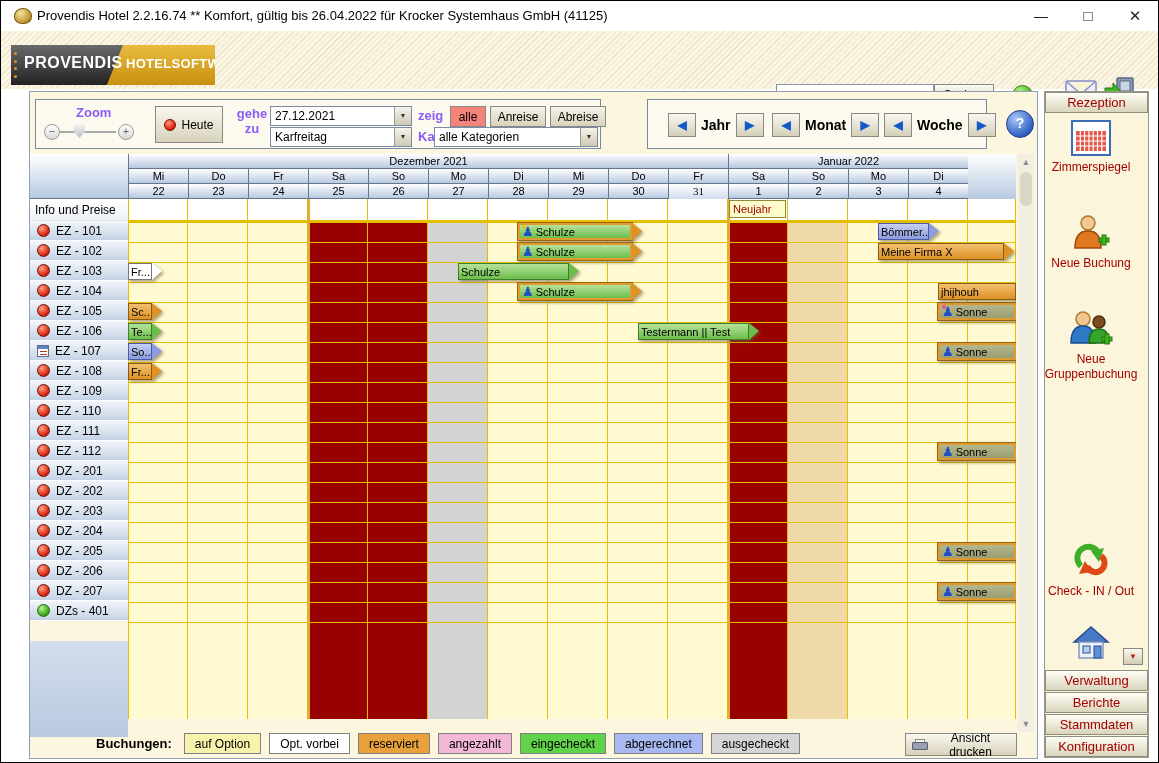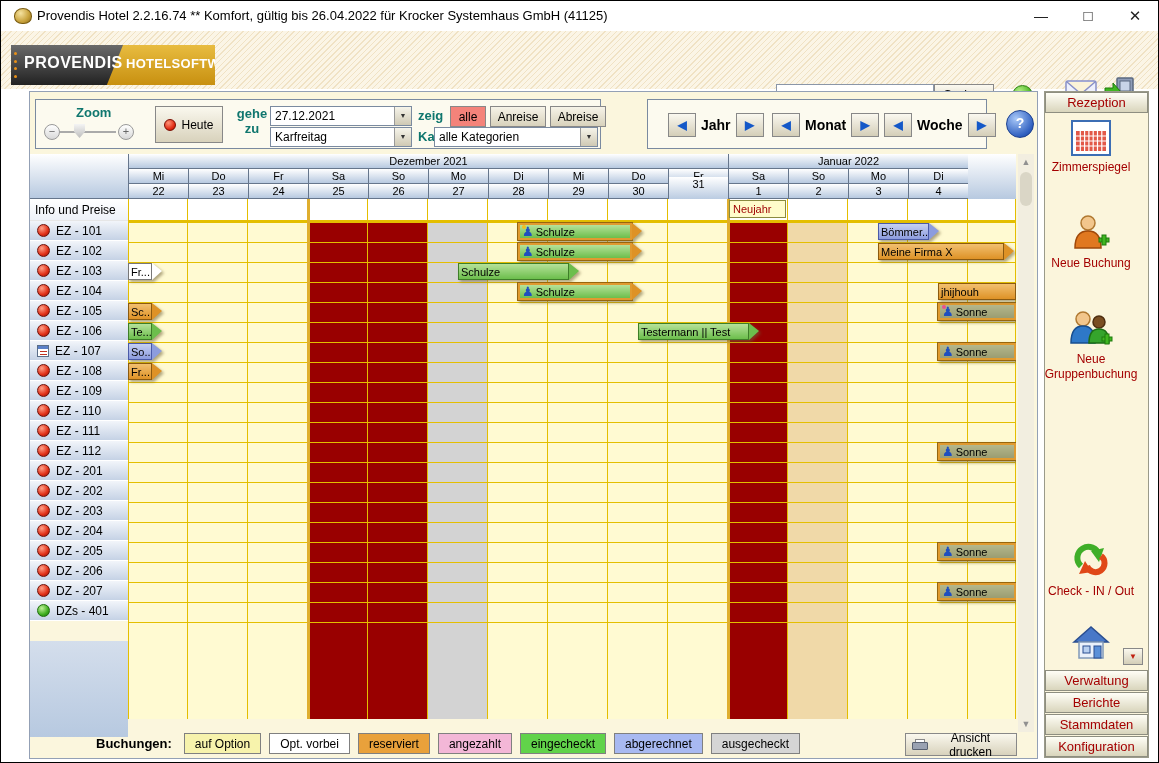--- a/index.html
+++ b/index.html
@@ -23,21 +23,21 @@
   #guest-label{position:absolute;left:733px;top:57px;font-size:13px;font-weight:bold;color:#157A15;}
   #guest-input{position:absolute;left:775px;top:53px;width:148px;height:20px;border:1px solid #8A96A8;background:#fff;font-size:12px;padding:0 4px;}
   #search-btn{position:absolute;left:933px;top:53px;width:60px;height:22px;background:linear-gradient(#FBF9F0,#D8D2BE);border:1px solid #888;font-size:12px;}
   #status-dot{position:absolute;left:1011px;top:54px;width:19px;height:19px;border-radius:50%;background:radial-gradient(circle at 35% 30%,#B8F088,#44B41E 65%,#2C7E10);border:1px solid #2C7E10;}
   .hb-icon{position:absolute;top:48px;}
   
   #main{position:absolute;left:28px;top:90px;width:1009px;height:668px;background:#FBF6DD;border:1px solid #93A0B5;box-sizing:border-box;}
   .tbox{position:absolute;background:#FCFAEF;border:1px solid #7A8AA0;box-sizing:border-box;}
   #tbox1{left:5px;top:7px;width:566px;height:50px;}
   #tbox2{left:617px;top:7px;width:340px;height:50px;}
-  .boldlab{font-weight:bold;font-size:13px;color:#0f766e;}
+  .boldlab{font-weight:bold;font-size:13px;color:#8b5cf6;}
   
   #zoom-label{position:absolute;left:40px;top:5px;}
   .zcirc{position:absolute;top:24px;width:14px;height:14px;border-radius:50%;border:1px solid #999;background:linear-gradient(#fff,#D8D8D8);text-align:center;line-height:12px;font-size:11px;color:#666;}
   #zoom-track{position:absolute;left:24px;top:31px;width:56px;height:2px;background:#AAA;}
   #zoom-handle{position:absolute;left:38px;top:24px;width:11px;height:14px;background:linear-gradient(#F4F4F4,#BEBEBE);clip-path:polygon(0 0,100% 0,100% 55%,50% 100%,0 55%);filter:drop-shadow(0 0 1px #777);}
   #today-btn{position:absolute;left:119px;top:6px;width:68px;height:37px;background:linear-gradient(#FAF8EE,#D8D2BC);border:1px solid #888;font-size:12px;display:flex;align-items:center;justify-content:center;gap:5px;}
   #today-btn .dot{width:10px;height:10px;border-radius:50%;background:radial-gradient(circle at 35% 30%,#FF9478,#E02810 65%,#8E0E00);border:1px solid #7C0C00;}
   #goto-label{position:absolute;left:200px;top:6px;width:32px;text-align:center;line-height:15px;}
   .select{position:absolute;height:20px;background:#fff;border:1px solid #7A8AA0;box-sizing:border-box;font-size:12px;display:flex;align-items:center;}
   .select .txt{flex:1;padding:0 4px;white-space:nowrap;overflow:hidden;}
@@ -305,21 +305,21 @@
           <div class="ncell" style="left: 240px; top: 30px; width: 60px; height: 15px; line-height: 14px;">26</div>
           <div class="dcell" style="left: 300px; top: 15px; width: 60px; height: 15px; line-height: 14px;">Mo</div>
           <div class="ncell" style="left: 300px; top: 30px; width: 60px; height: 15px; line-height: 14px;">27</div>
           <div class="dcell" style="left: 360px; top: 15px; width: 60px; height: 15px; line-height: 14px;">Di</div>
           <div class="ncell" style="left: 360px; top: 30px; width: 60px; height: 15px; line-height: 14px;">28</div>
           <div class="dcell" style="left: 420px; top: 15px; width: 60px; height: 15px; line-height: 14px;">Mi</div>
           <div class="ncell" style="left: 420px; top: 30px; width: 60px; height: 15px; line-height: 14px;">29</div>
           <div class="dcell" style="left: 480px; top: 15px; width: 60px; height: 15px; line-height: 14px;">Do</div>
           <div class="ncell" style="left: 480px; top: 30px; width: 60px; height: 15px; line-height: 14px;">30</div>
           <div class="dcell" style="left: 540px; top: 15px; width: 60px; height: 15px; line-height: 14px;">Fr</div>
-          <div class="ncell" style="left: 540px; top: 23px; width: 60px; height: 24px; line-height: 14px;">31</div>
+          <div class="ncell" style="left: 540px; top: 30px; width: 60px; height: 24px; line-height: 14px; font-family: Liberation Serif, serif;">31</div>
           <div class="dcell" style="left: 600px; top: 15px; width: 60px; height: 15px; line-height: 14px;">Sa</div>
           <div class="ncell" style="left: 600px; top: 30px; width: 60px; height: 15px; line-height: 14px;">1</div>
           <div class="dcell" style="left: 660px; top: 15px; width: 60px; height: 15px; line-height: 14px;">So</div>
           <div class="ncell" style="left: 660px; top: 30px; width: 60px; height: 15px; line-height: 14px;">2</div>
           <div class="dcell" style="left: 720px; top: 15px; width: 60px; height: 15px; line-height: 14px;">Mo</div>
           <div class="ncell" style="left: 720px; top: 30px; width: 60px; height: 15px; line-height: 14px;">3</div>
           <div class="dcell" style="left: 780px; top: 15px; width: 60px; height: 15px; line-height: 14px;">Di</div>
           <div class="ncell" style="left: 780px; top: 30px; width: 60px; height: 15px; line-height: 14px;">4</div>
           <div class="hstrip" style="left: 840px; top: 0px; width: 48px; height: 45px;"></div>
         </div>

